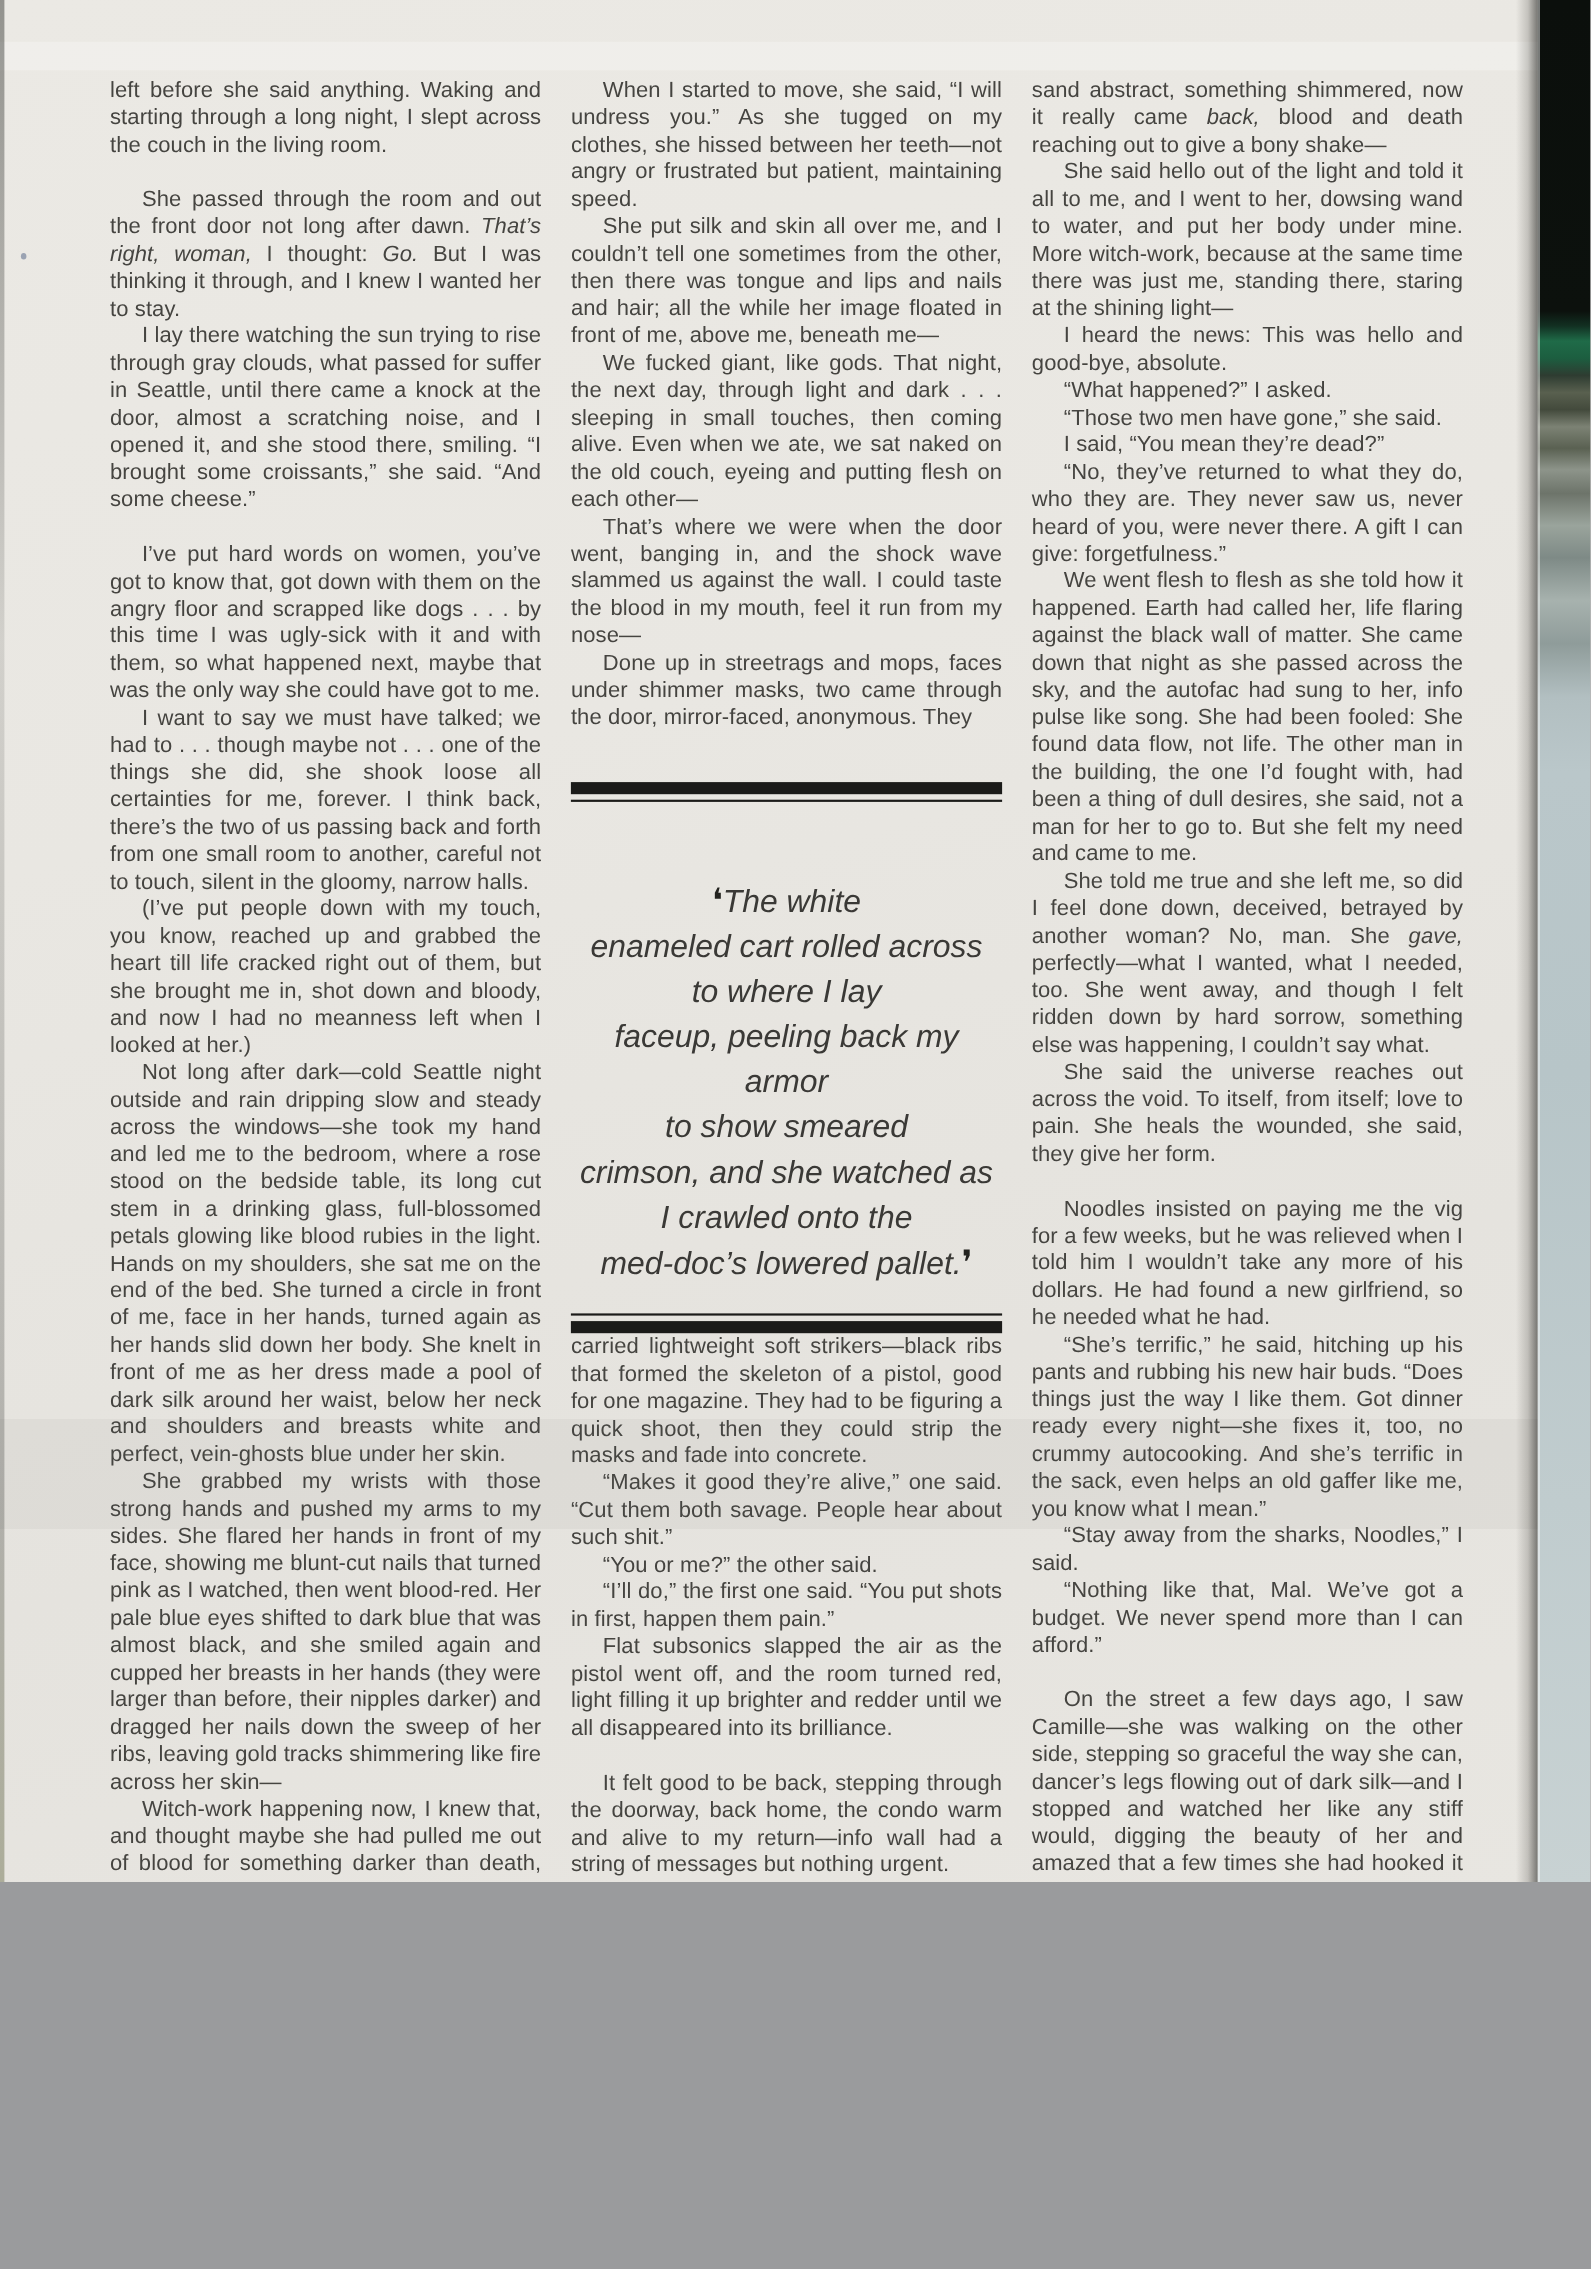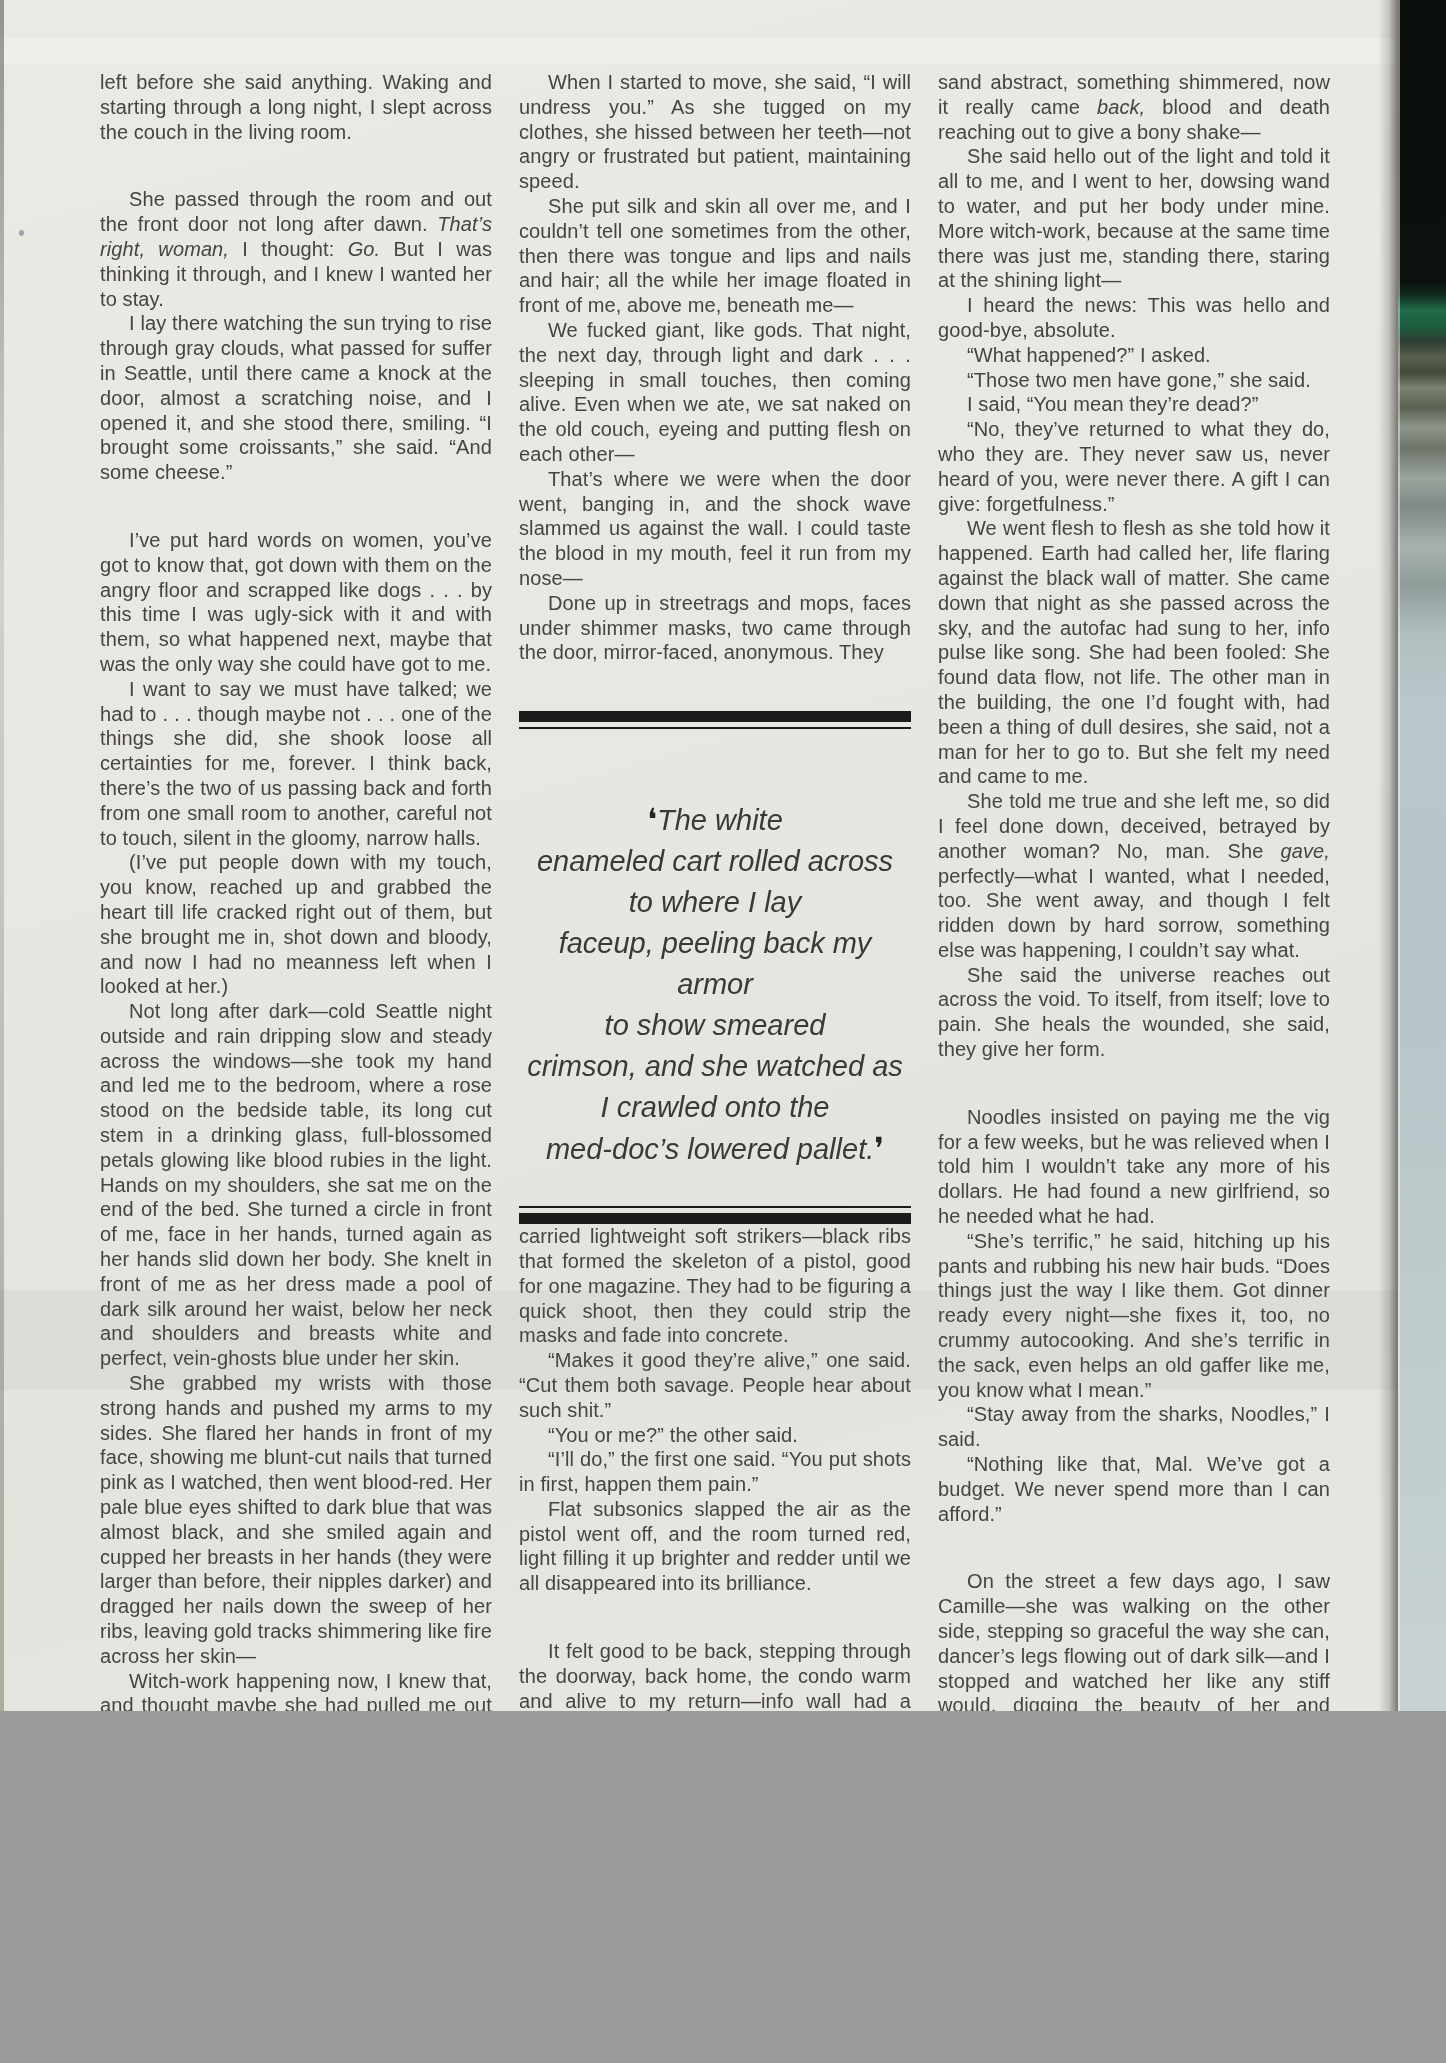--- a/index.html
+++ b/index.html
@@ -9,33 +9,33 @@
     background:linear-gradient(165deg,#ebe9e4 0%,#e9e7e2 38%,#e5e3de 70%,#e8e6e1 100%);
     overflow:hidden;
     font-family:Liberation Sans, sans-serif;
     color:#454440;
   }
   
   .col{position:absolute;top:70px;width:392px;text-align:justify;
        font-size:20px;line-height:24.8px;letter-spacing:.1px;}
   .col p{margin:0;}
   .col p.ind{text-indent:1.45em;}
-  .col p.gap{margin-top:43px;}
+  .col p.gap{margin-top:25px;}
   #col1{left:100px;}
   #col2{left:519px;}
   #col3{left:938px;}
   
   .rule-thick{height:11px;background:#1b1b19;}
   .rule-thin{height:2px;background:#1b1b19;}
   .rules-top{margin-top:46px;}
   .rules-top .rule-thin{margin-top:5px;}
   .rules-bottom .rule-thick{margin-top:5px;}
   .after-rule{margin-top:32px;}
   
-  .quote{margin:70px 2px 36px;text-align:center;font-style:italic;
+  .quote{margin:70px 2px 24px;text-align:center;font-style:italic;
          font-size:29px;line-height:41px;color:#3a3936;letter-spacing:0;}
   .quote .qtext{white-space:pre-line;}
   .qmark{font-style:normal;color:#23231f;font-size:1.05em;}
   
   .footer{position:absolute;left:103px;top:1946px;font-size:20px;color:#454440;}
   .footer .mag{margin-left:40px;letter-spacing:2.5px;}
   
   .endmark{vertical-align:-1px;margin-left:3px;}
   
   .edge-strip{position:absolute;left:1398px;top:0;width:48px;height:1950px;

